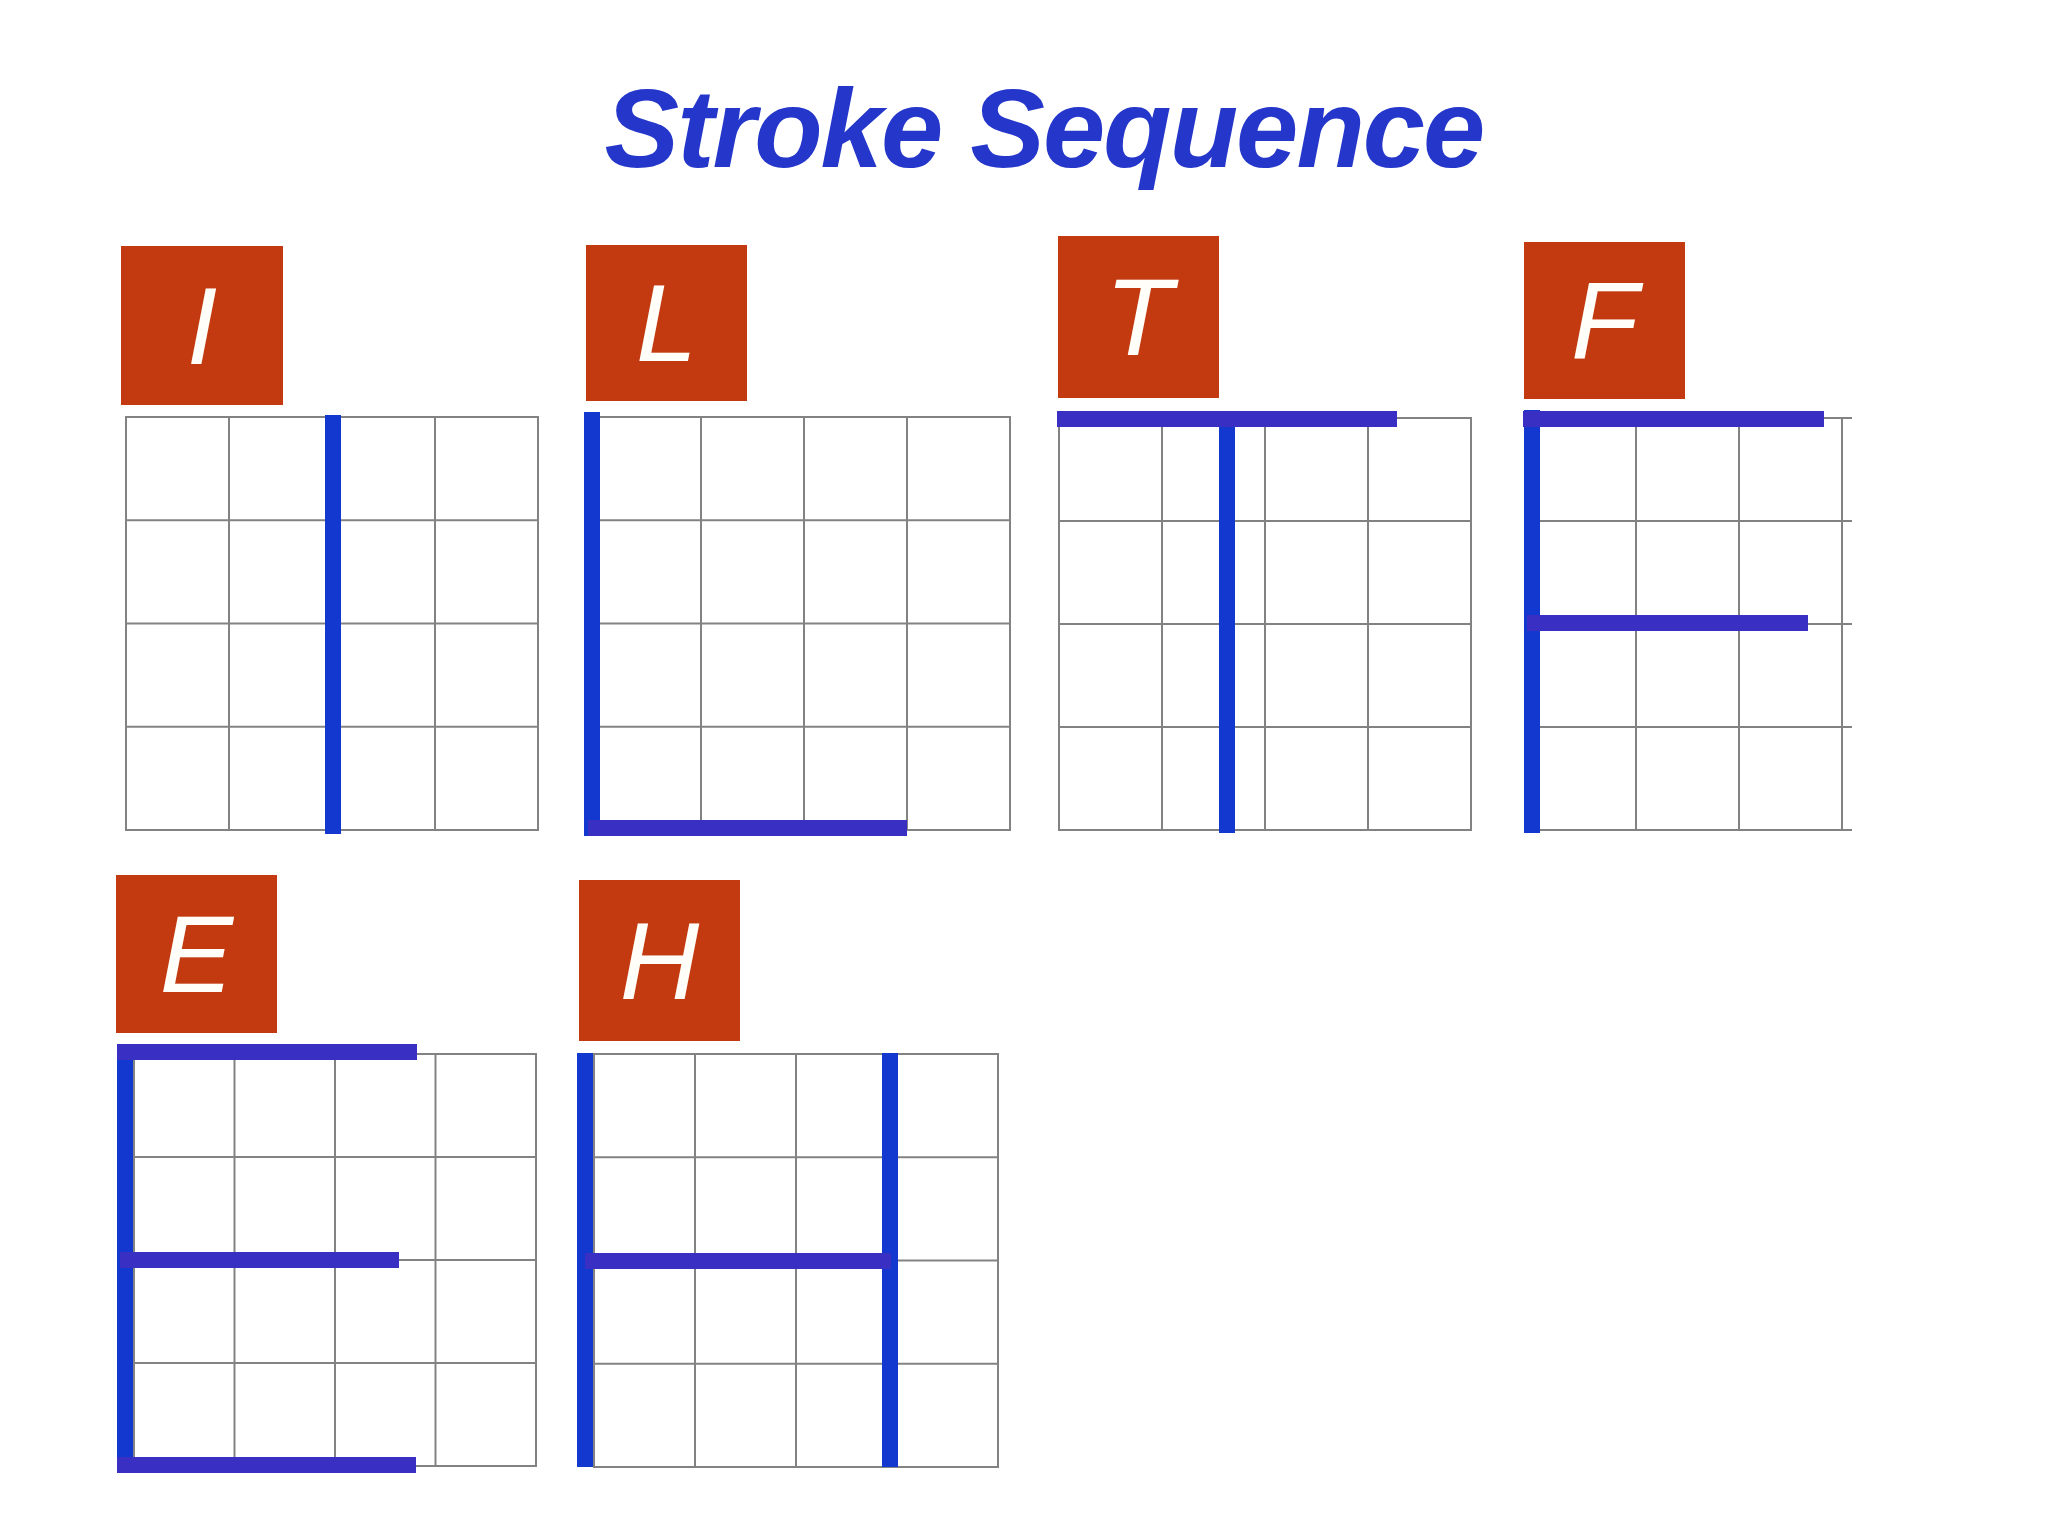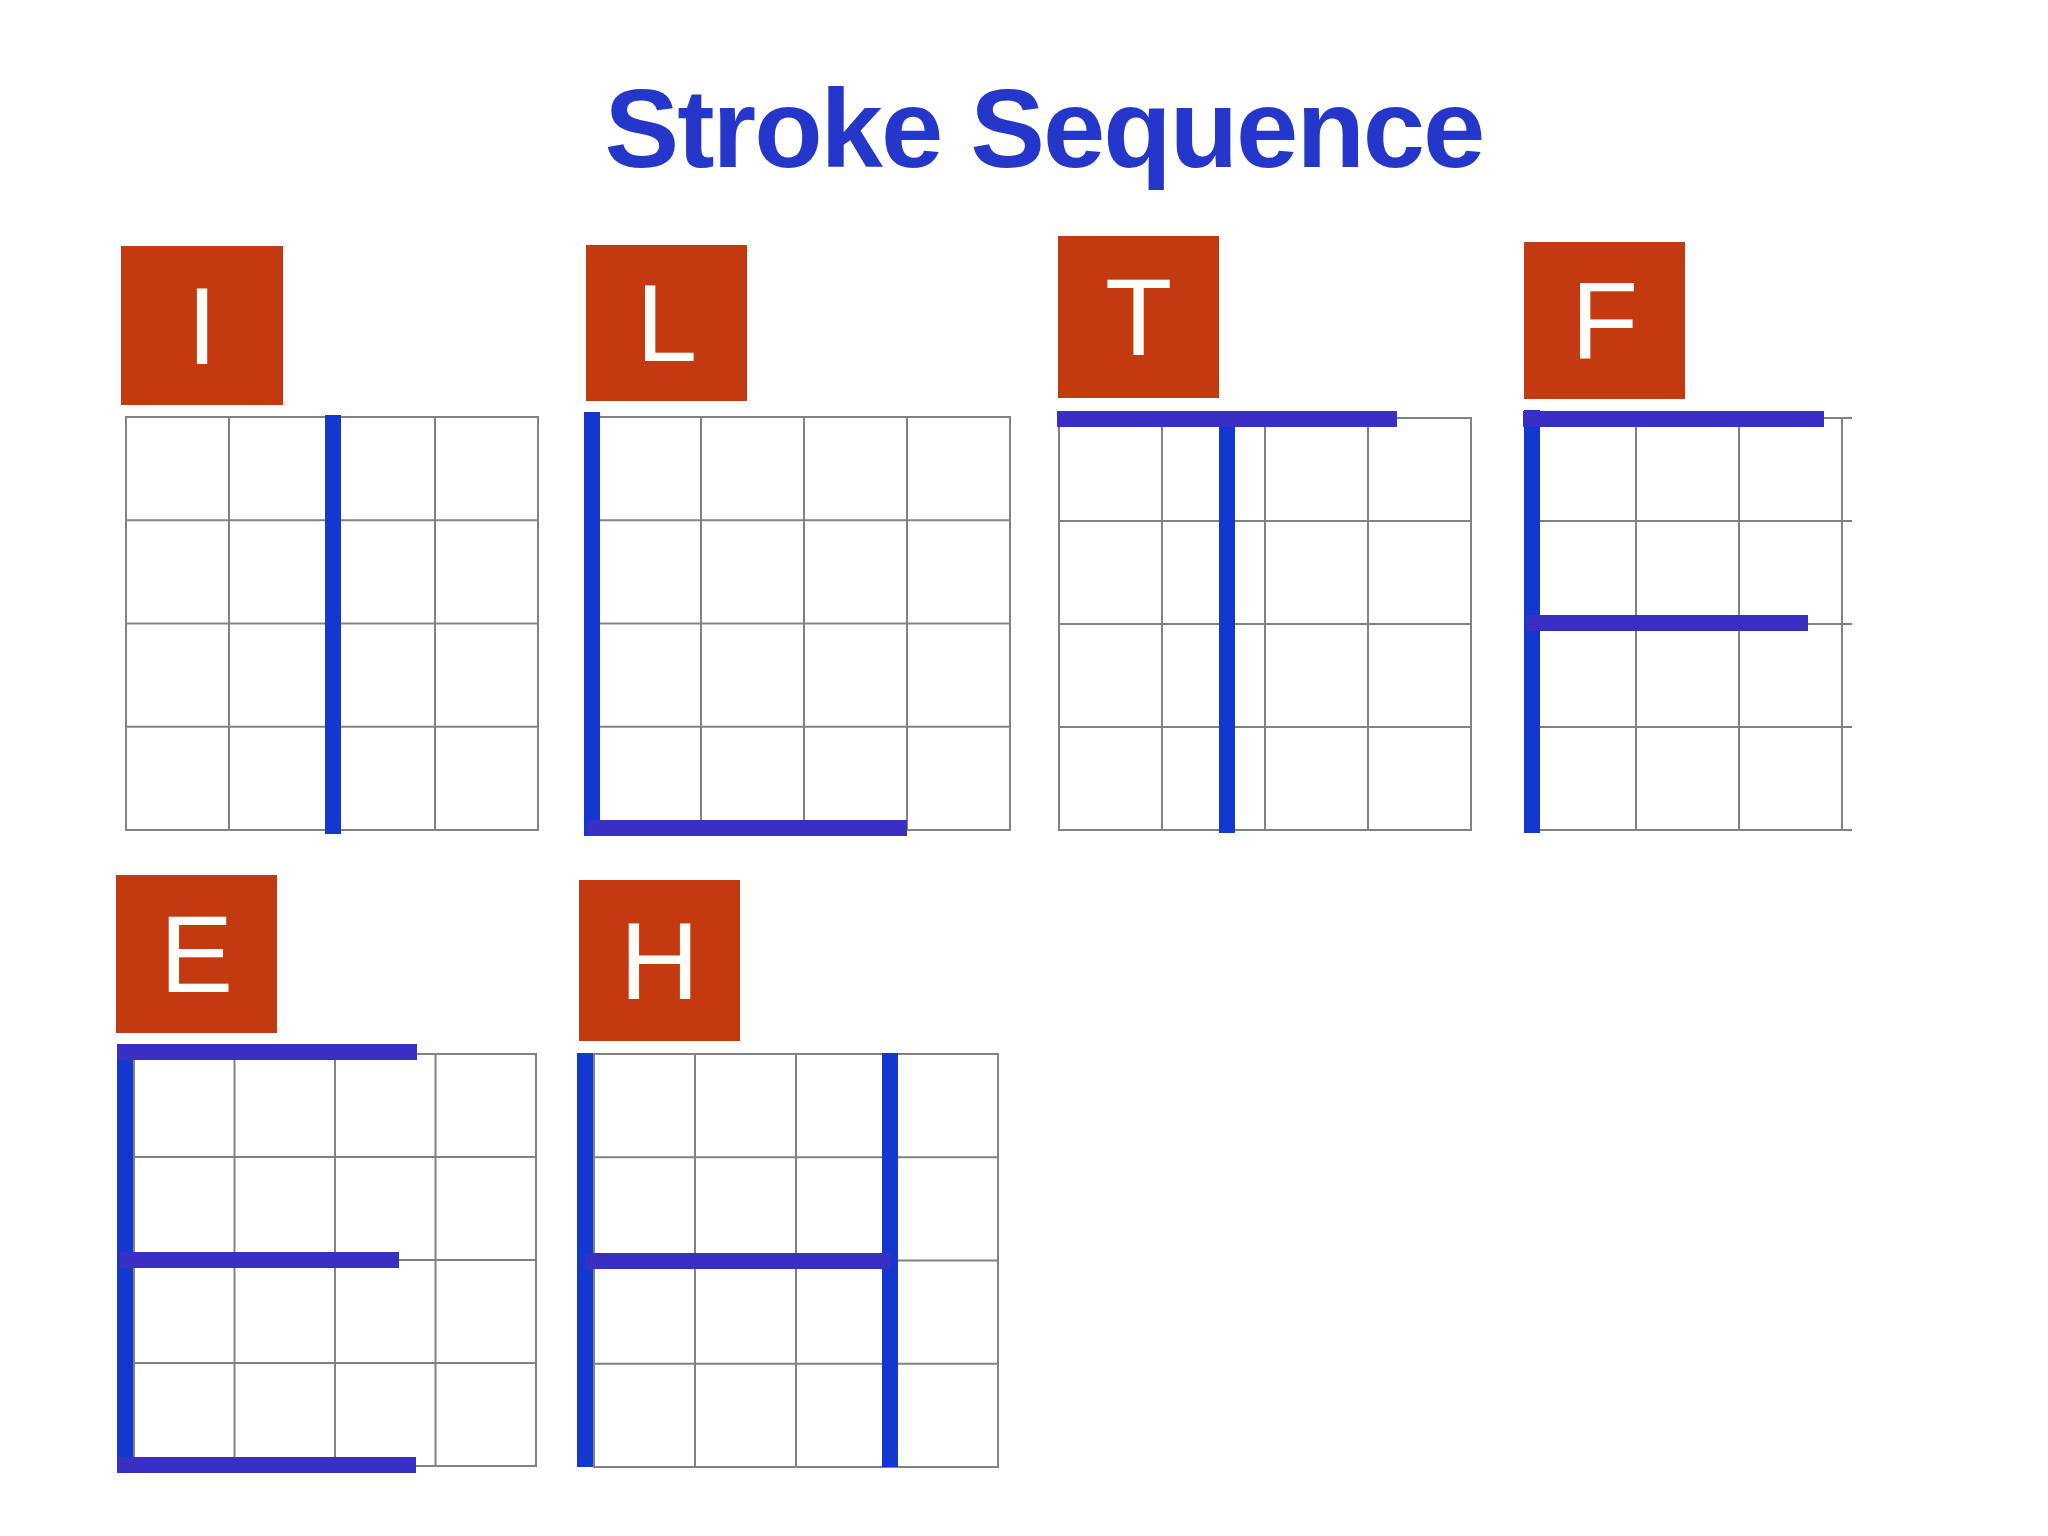--- a/index.html
+++ b/index.html
@@ -2,20 +2,21 @@
 <html><head>
 <meta charset="utf-8">
 <style>
   html,body{margin:0;padding:0;background:#ffffff;}
   .canvas{
     position:relative;
     width:1852px;height:1536px;
     background:var(--bg,#ffffff);
     overflow:hidden;
     font-family:"Liberation Sans",sans-serif;
+    font-style:italic;
   }
   .title{
     position:absolute;left:20px;top:73px;width:2048px;
     text-align:center;
     font-size:112px;line-height:1;font-weight:700;letter-spacing:-2px;
     color:var(--title,#2537cb);
   }
   .panel{position:absolute;inset:0;}
   .label{
     position:absolute;

